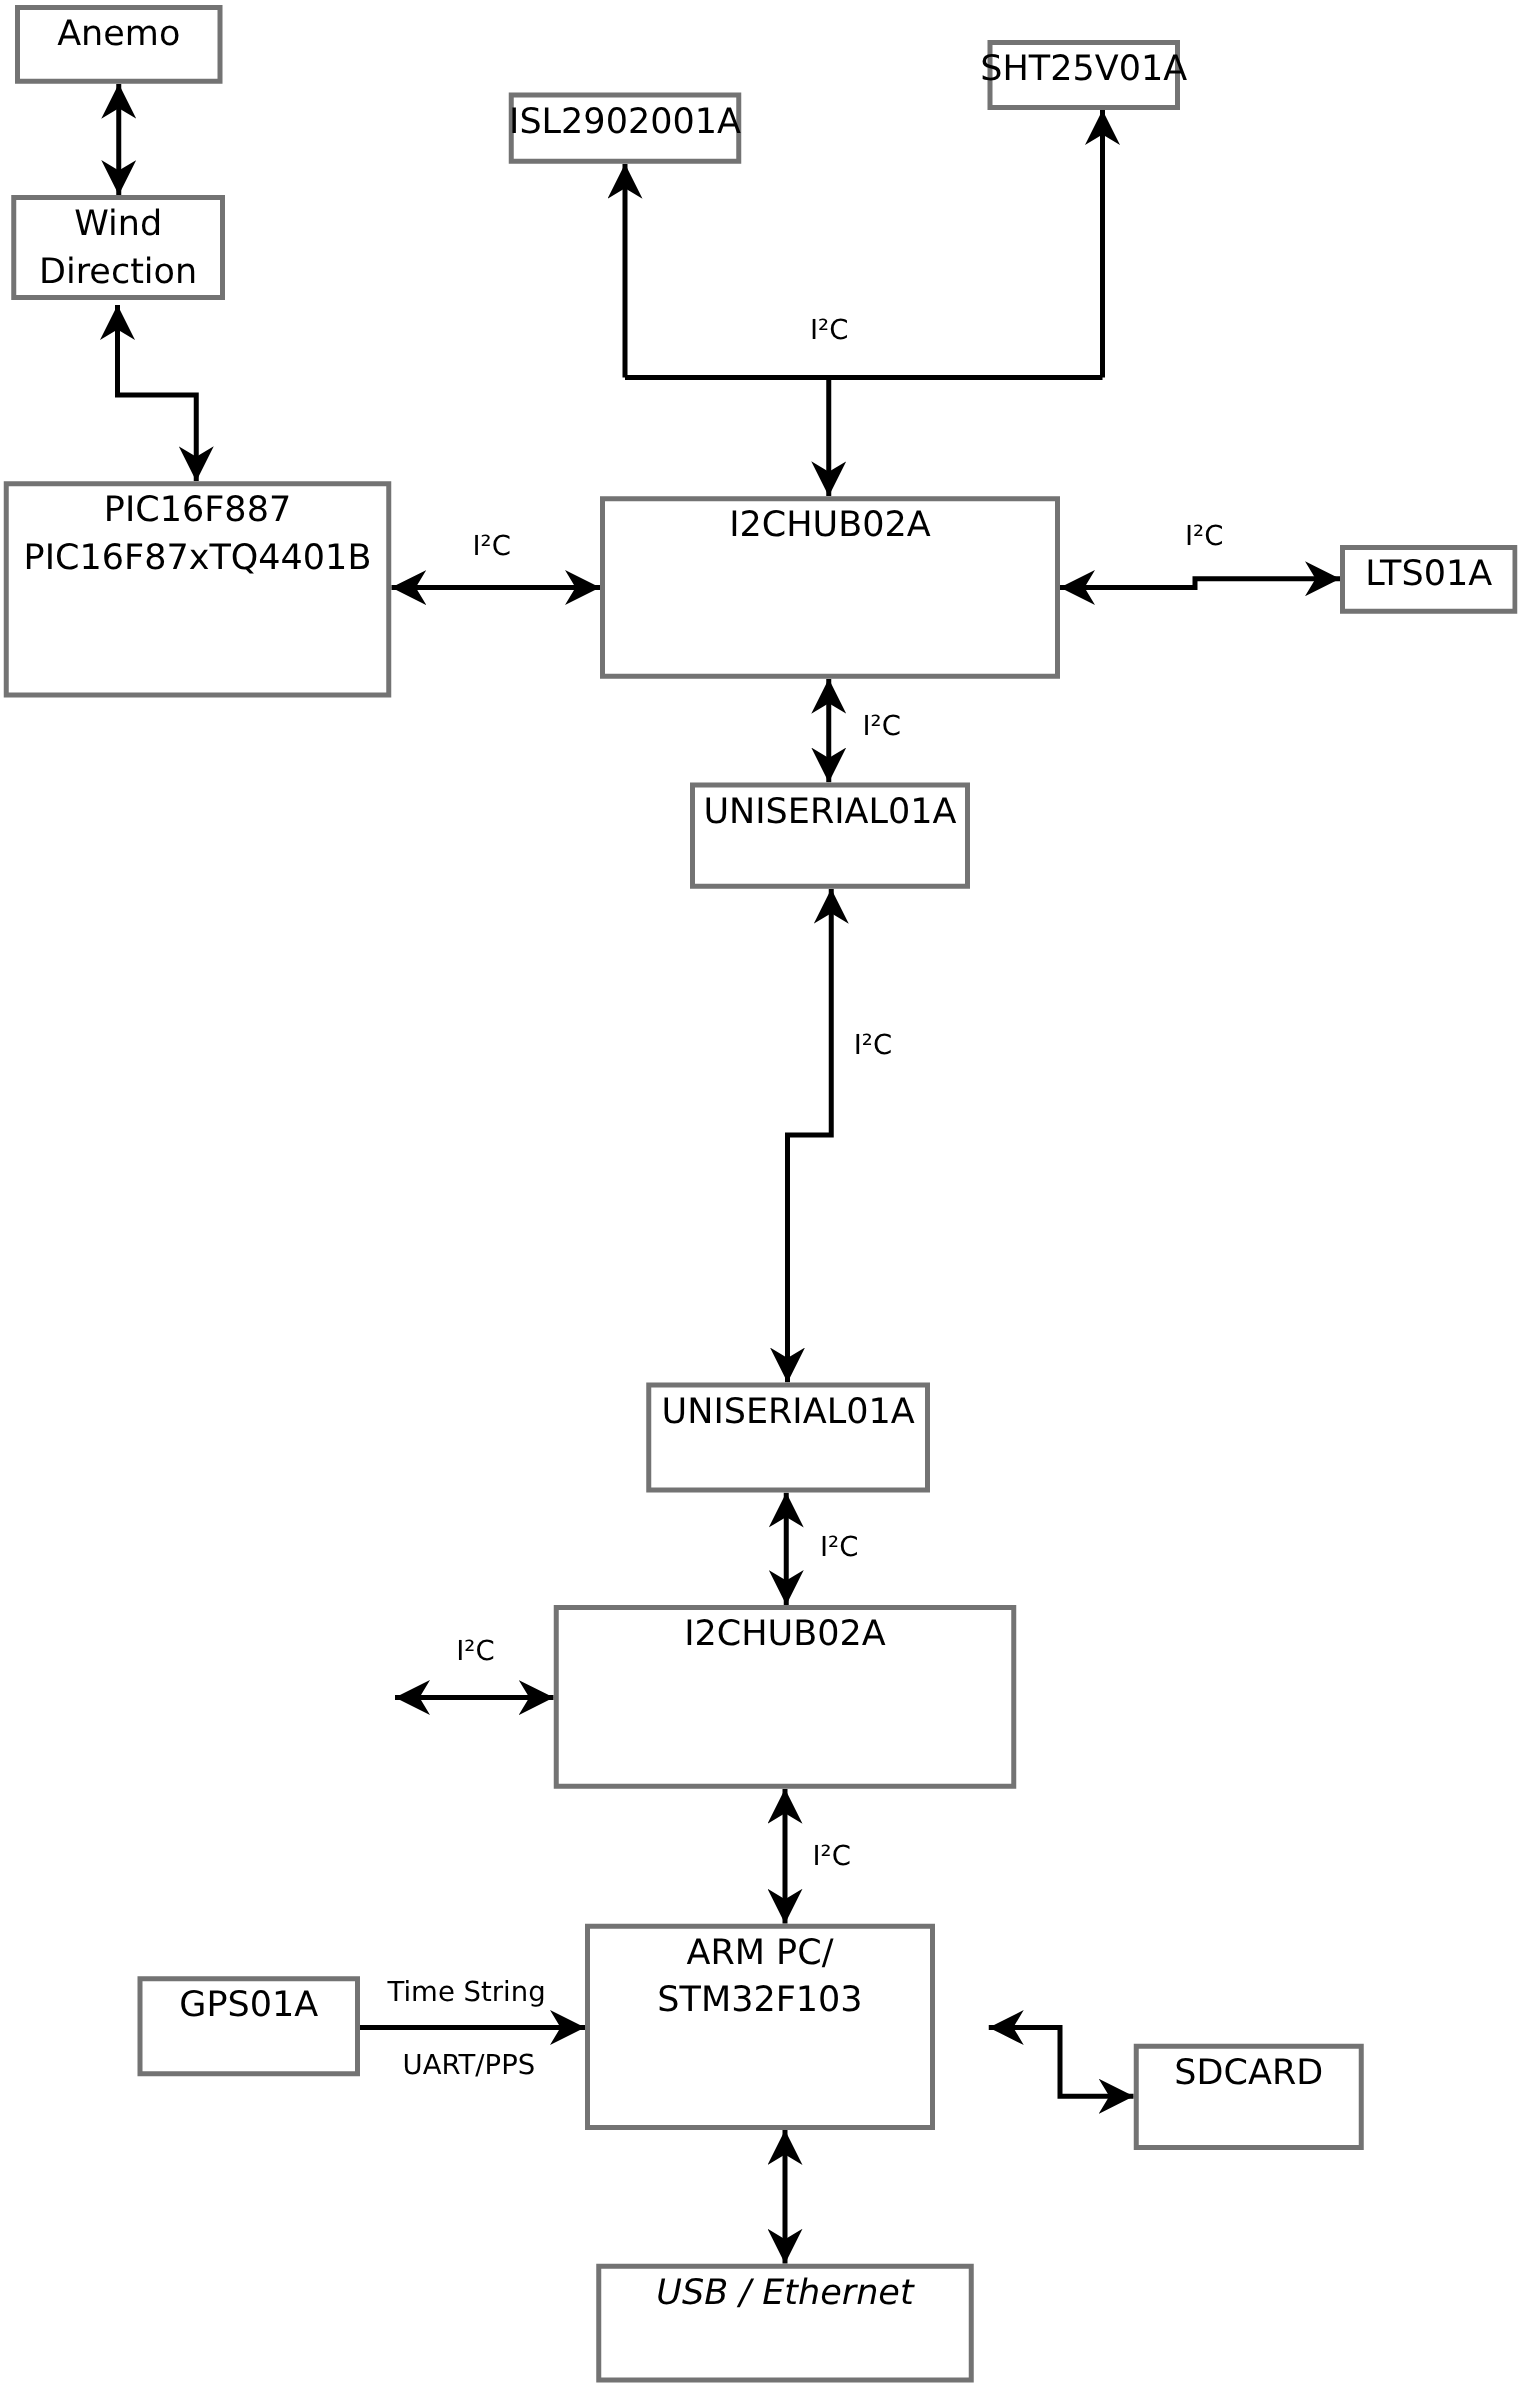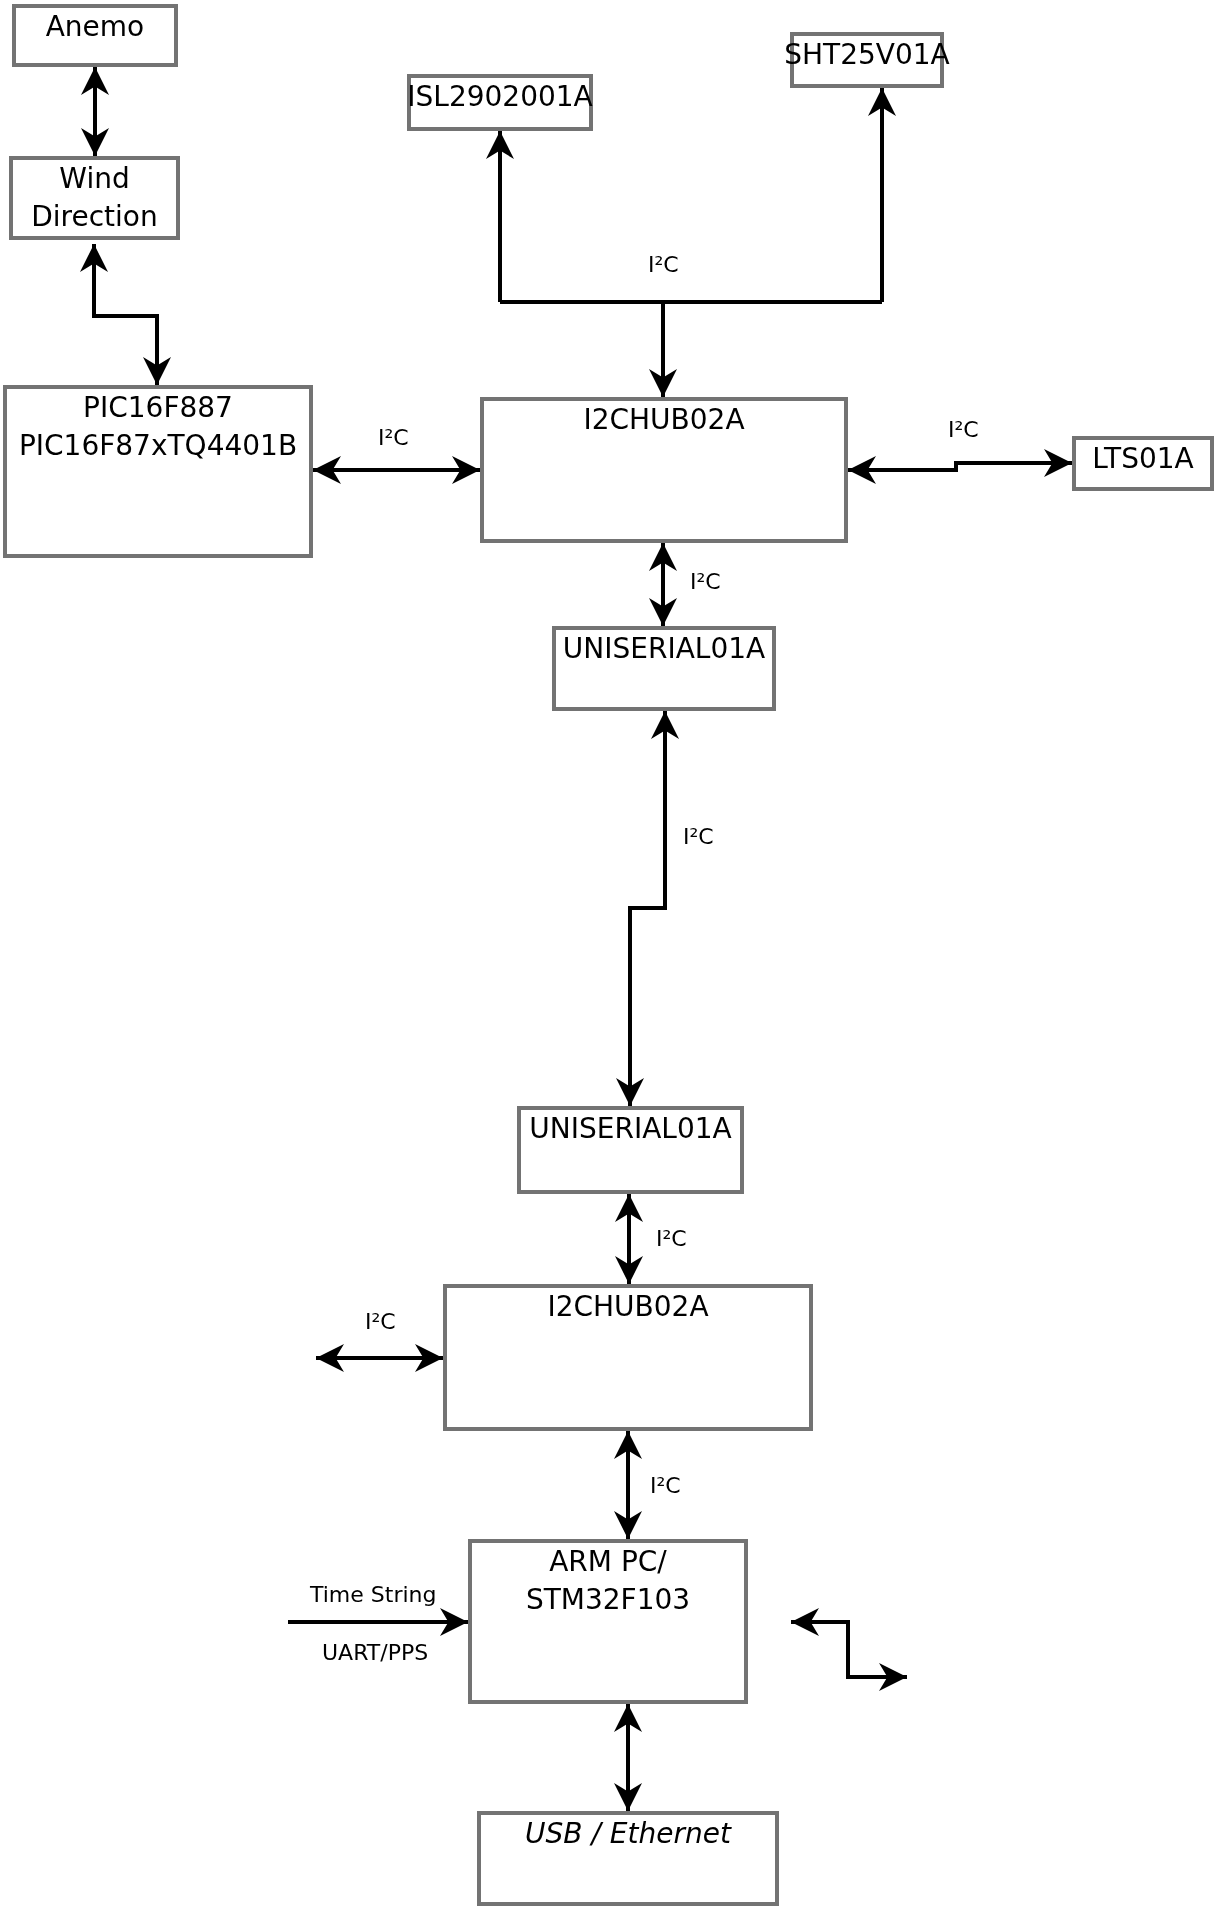--- a/index.html
+++ b/index.html
@@ -127,26 +127,32 @@
 
   <div class="node" id="n-uni2">
     <span>UNISERIAL01A</span>
   </div>
 
   <div class="node" id="n-hub2">
     <span>I2CHUB02A</span>
   </div>
 
 
+  <div class="node" id="n-gps">
+    <span>GPS01A</span>
+  </div>
 
   <div class="node" id="n-arm">
     <span>ARM PC/</span>
     <span>STM32F103</span>
   </div>
 
+  <div class="node" id="n-sdcard">
+    <span>SDCARD</span>
+  </div>
 
   <div class="node" id="n-usb">
     <span>USB / Ethernet</span>
   </div>
 
   <div class="edge-label" id="l-i2c-bus-top">I²C</div>
   <div class="edge-label" id="l-i2c-pic-hub1">I²C</div>
   <div class="edge-label" id="l-i2c-hub1-lts">I²C</div>
   <div class="edge-label" id="l-i2c-hub1-uni1">I²C</div>
   <div class="edge-label" id="l-i2c-uni1-uni2">I²C</div>

